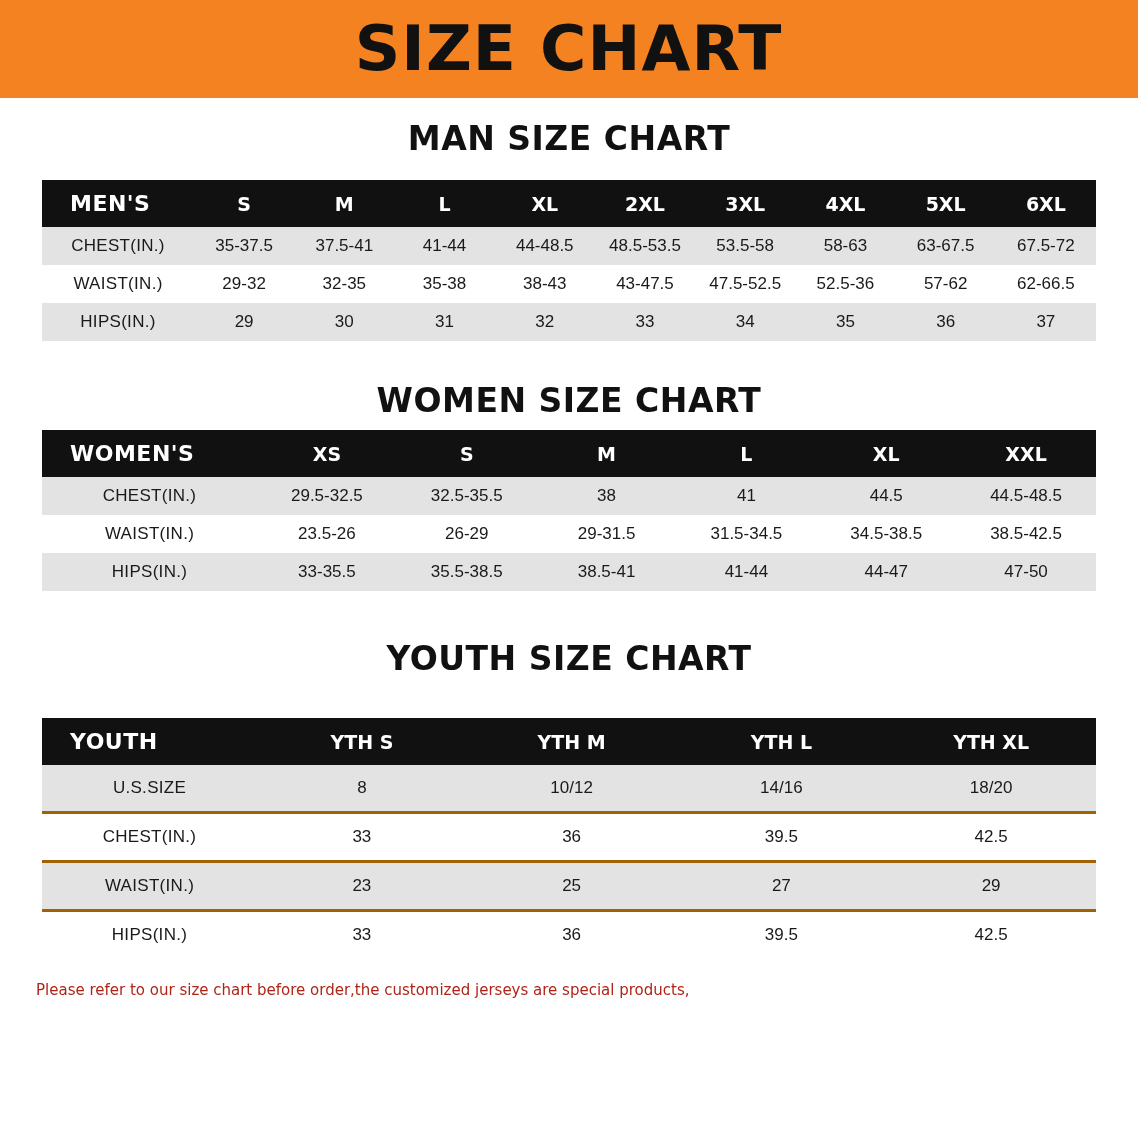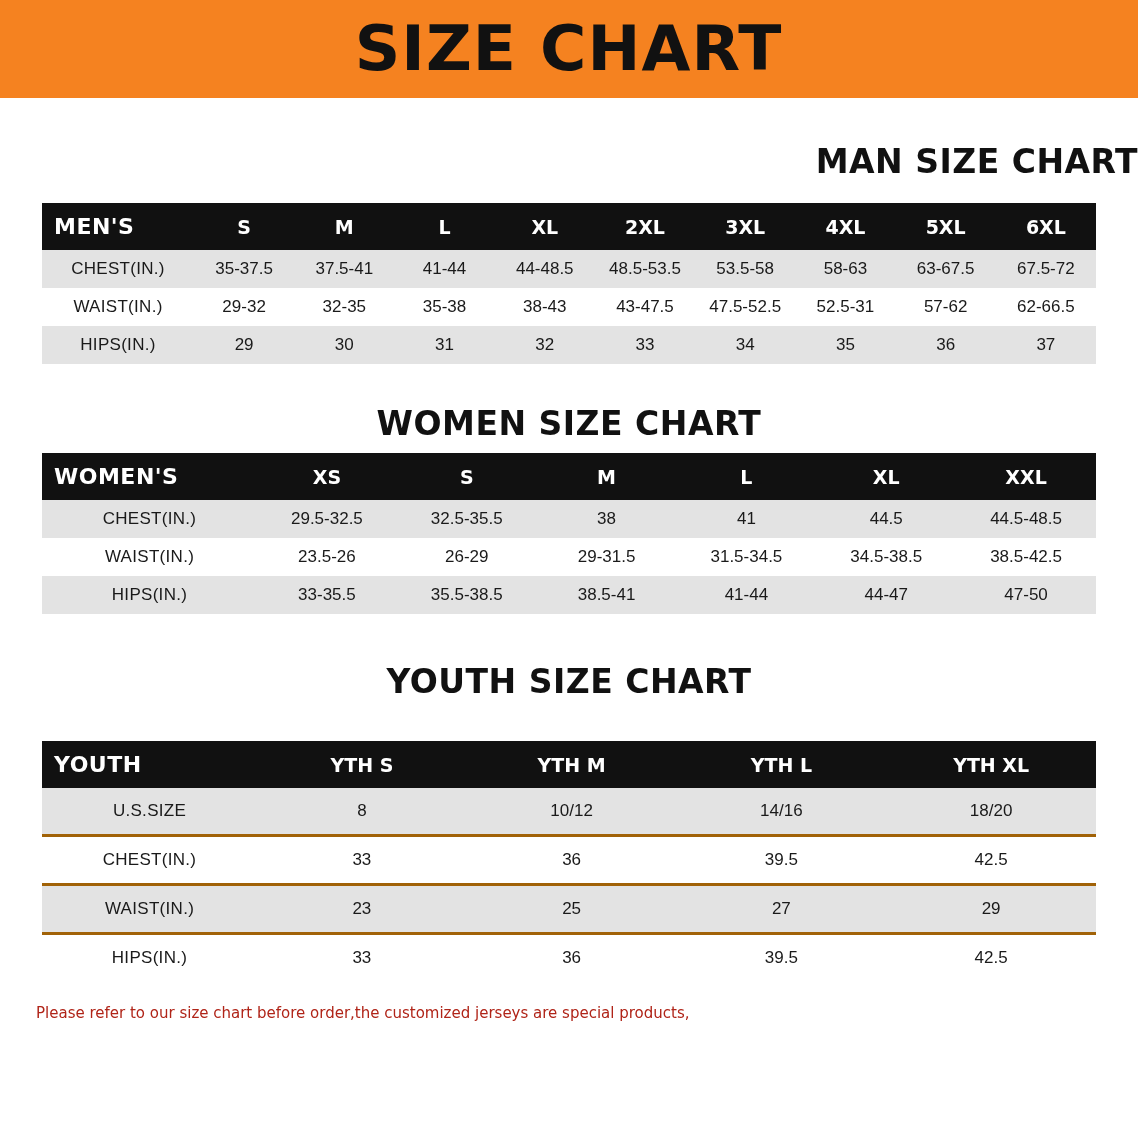--- a/index.html
+++ b/index.html
@@ -40,21 +40,21 @@
   }
   
   .section-title {
     text-align: center;
     font-family: "DejaVu Sans", sans-serif;
     font-weight: bold;
     font-size: 33px;
     color: #111111;
     letter-spacing: 0.5px;
   }
-  .st-man   { margin-top: 44px; margin-bottom: 22px; text-align: right; }
+  .st-man   { margin-top: 21px; margin-bottom: 22px; }
   .st-women { margin-top: 40px; margin-bottom: 10px; }
   .st-youth { margin-top: 48px; margin-bottom: 40px; }
 
   
   .table-wrap {
     margin: 0 42px;
   }
   table {
     width: 100%;
     border-collapse: collapse;
@@ -65,21 +65,21 @@
     color: #ffffff;
     font-family: "DejaVu Sans", sans-serif;
     font-weight: bold;
     font-size: 19px;
     padding: 11px 2px;
     text-align: center;
     white-space: nowrap;
   }
   thead th.rowhead {
     text-align: left;
-    padding-left: 12px;
+    padding-left: 28px;
     font-size: 22px;
     letter-spacing: 0.5px;
   }
   tbody td {
     font-family: "Liberation Sans", sans-serif;
     font-size: 17px;
     color: #1a1a1a;
     text-align: center;
     padding: 9px 2px;
     white-space: nowrap;
@@ -166,21 +166,21 @@
           <td>67.5-72</td>
         </tr>
         <tr class="plain">
           <td class="rowhead">WAIST(IN.)</td>
           <td>29-32</td>
           <td>32-35</td>
           <td>35-38</td>
           <td>38-43</td>
           <td>43-47.5</td>
           <td>47.5-52.5</td>
-          <td>52.5-31</td>
+          <td>52.5-36</td>
           <td>57-62</td>
           <td>62-66.5</td>
         </tr>
         <tr class="shade">
           <td class="rowhead">HIPS(IN.)</td>
           <td>29</td>
           <td>30</td>
           <td>31</td>
           <td>32</td>
           <td>33</td>

